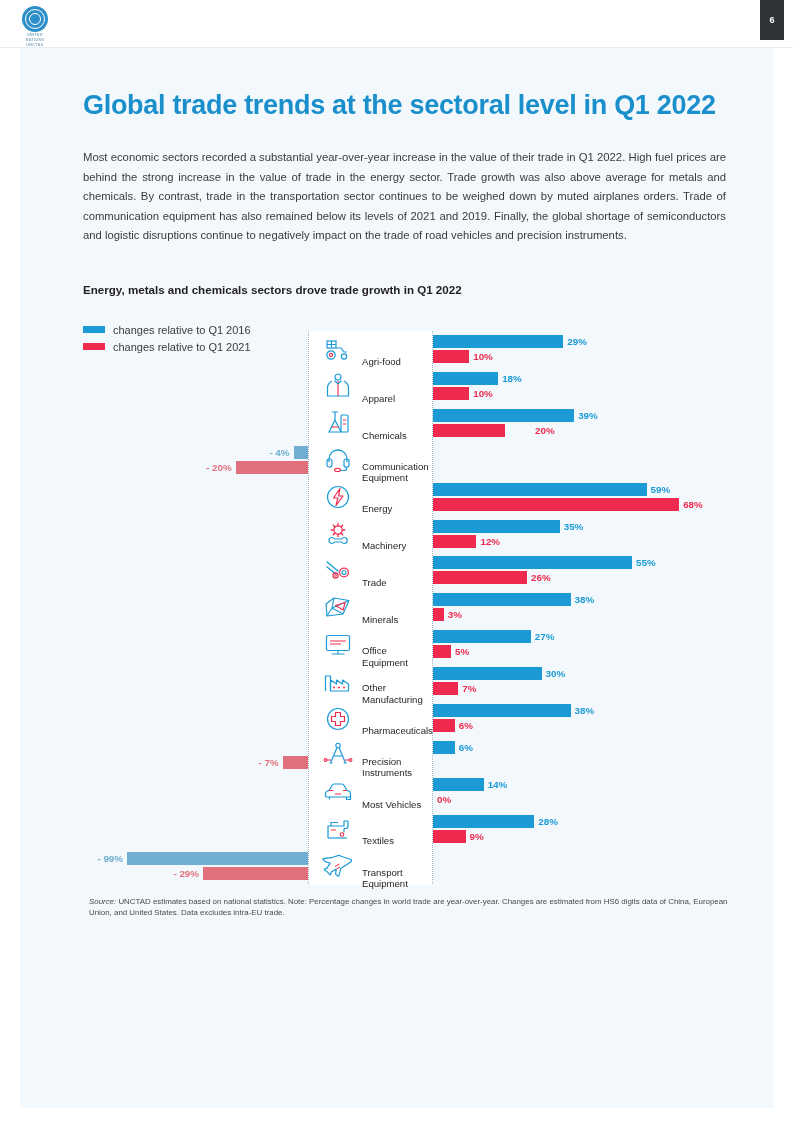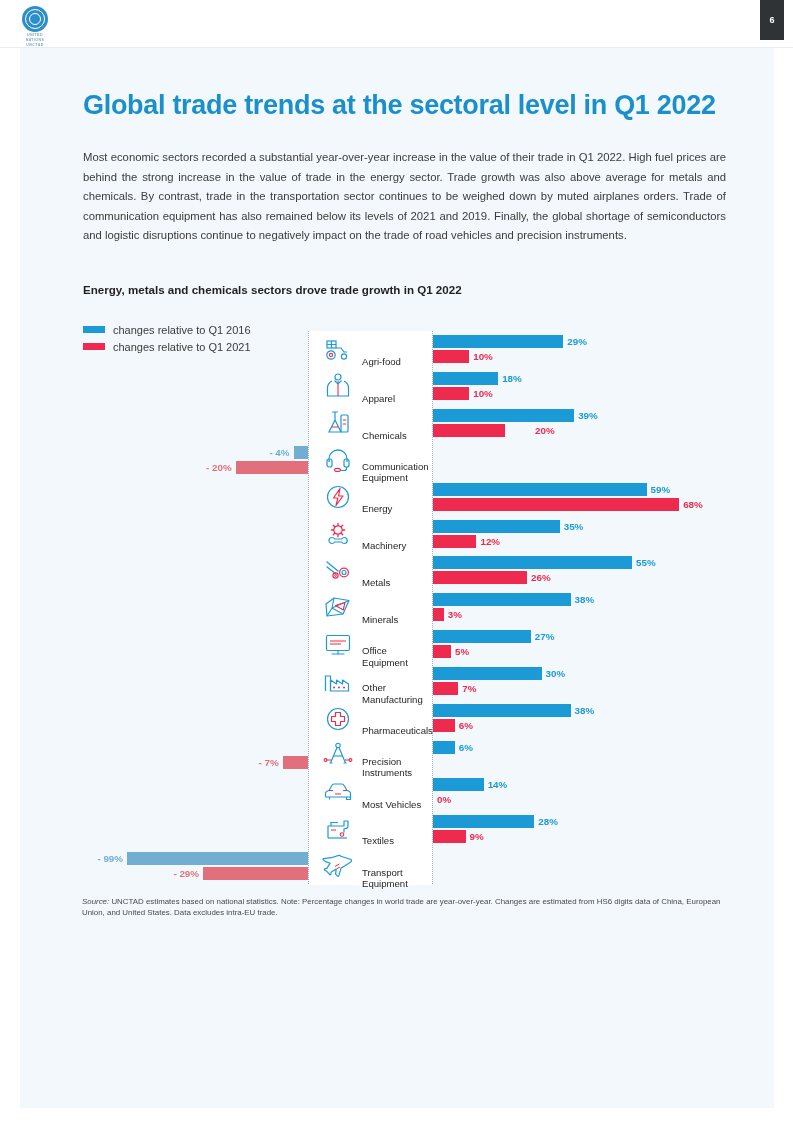--- a/index.html
+++ b/index.html
@@ -106,21 +106,21 @@
   }
 
   
   .bar{position:absolute;height:13px;z-index:1;}
   .bar-val{
     position:absolute;font-size:9.8px;font-weight:bold;white-space:nowrap;
     line-height:13px;z-index:1;
   }
 
   .source{
-    position:absolute;left:62px;top:848px;width:642px;
+    position:absolute;left:69px;top:848px;width:642px;
     font-size:7.9px;line-height:11.4px;color:#4a4a4a;
   }
   .source em{font-style:italic;}
 </style>
 </head>
 <body>
 
 <div class="page">
 
   <div class="header">
@@ -261,21 +261,21 @@
             <div class="row-stripe" style="background: rgb(255, 255, 255);"></div>
             <div class="row-icon">
               <svg width="28" height="24" viewBox="0 0 28 24">
                 <path d="M3 3 14 12M3 8 12 15" fill="none" stroke="#1b9ad6" stroke-width="1.3" stroke-linecap="round"></path>
                 <circle cx="11.5" cy="16.5" r="2.6" fill="none" stroke="#ee2b4f" stroke-width="1.2"></circle>
                 <circle cx="11.5" cy="16.5" r="0.9" fill="none" stroke="#ee2b4f" stroke-width="1"></circle>
                 <circle cx="20" cy="13.5" r="4.4" fill="none" stroke="#ee2b4f" stroke-width="1.2"></circle>
                 <circle cx="20" cy="13.5" r="2" fill="none" stroke="#1b9ad6" stroke-width="1.1"></circle>
               </svg>
             </div>
-            <div class="row-label">Metals</div>
+            <div class="row-label">Trade</div>
             <div class="bar" style="top: 4px; width: 199.1px; background: rgb(27, 154, 214); left: 413px;"></div>
             <div class="bar-val" style="top: 4px; color: rgb(27, 154, 214); left: 616.1px;">55%</div>
             <div class="bar" style="top: 19px; width: 94.12px; background: rgb(238, 43, 79); left: 413px;"></div>
             <div class="bar-val" style="top: 19px; color: rgb(238, 43, 79); left: 511.12px;">26%</div>
           </div>
           <div class="row" style="top: 258.3px;">
             <div class="row-stripe" style="background: rgb(238, 246, 250);"></div>
             <div class="row-icon">
               <svg width="30" height="24" viewBox="0 0 30 24">
                 <path d="M3 8 11 2l15 2.5-6 13.5L4 20z" fill="none" stroke="#1b9ad6" stroke-width="1.2" stroke-linejoin="round"></path>

